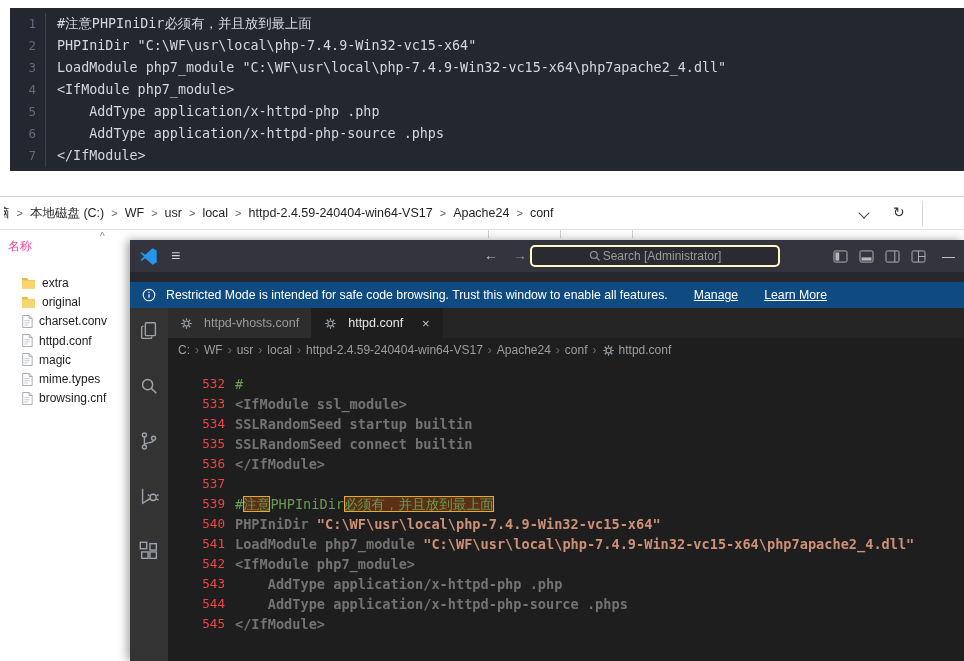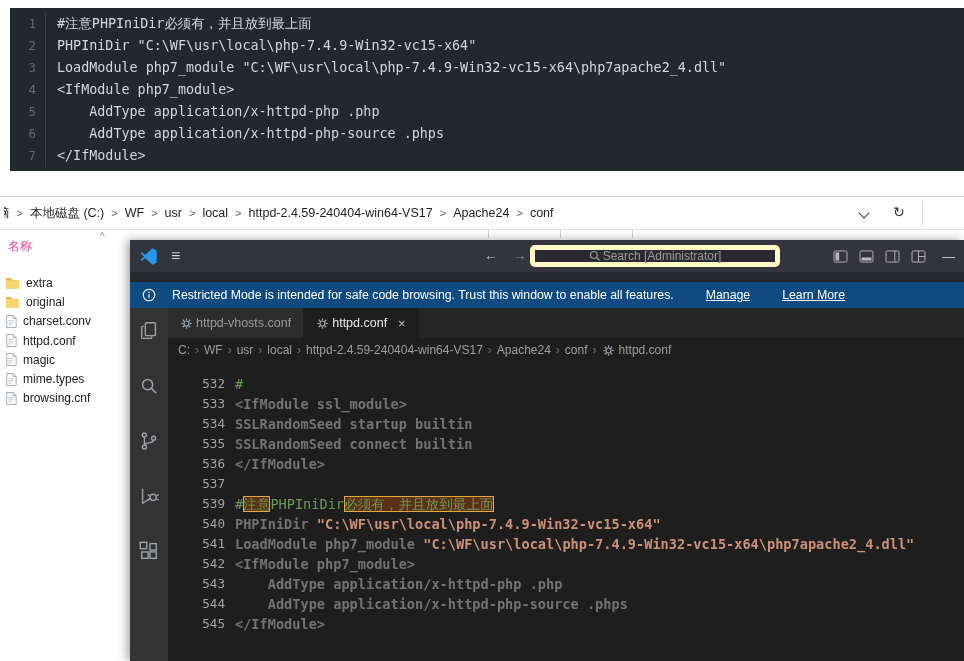--- a/index.html
+++ b/index.html
@@ -42,90 +42,90 @@
   }
   .addr-refresh{ position:absolute; left:893px; top:7px; color:#333; font-size:14px; }
   .addr-divider{ position:absolute; left:922px; top:4px; width:1px; height:25px; background:#d9d9d9; }
 
   .col-header{ position:absolute; left:8px; top:238px; font-size:12px; color:#ec4899; }
   .sort-indicator{ position:absolute; left:100px; top:231px; font-size:10px; color:#888; }
   .col-tick{ position:absolute; top:230px; width:1px; height:8px; background:#cfcfcf; }
   .tick-1{ left:488px; } .tick-2{ left:560px; } .tick-3{ left:632px; }
 
   .file-list{ position:absolute; left:0; top:273px; width:130px; }
-  .file-row{ display:flex; align-items:center; height:19.3px; padding-left:5px; gap:6px; cursor:default; }
+  .file-row{ display:flex; align-items:center; height:19.3px; padding-left:5px; gap:6px; cursor:default;margin-left:16px; }
   .file-row svg{ flex:0 0 auto; }
   .file-label{ font-size:12px; color:#1b1b1b; white-space:nowrap; }
 
   
   .vsc{
     position:absolute; left:130px; top:240px; width:834px; height:421px;
     background:#1e1e1e; box-shadow:-3px 0 9px rgba(0,0,0,.35);
   }
   .vsc-title{
     position:absolute; top:0; left:0; right:0; height:32px;
     background:#34343e; display:flex; align-items:center;
   }
   .vsc-logo{ margin-left:10px; display:flex; }
   .hamburger{ color:#d2d2d2; font-size:16px; margin-left:14px; cursor:pointer; }
   .nav-back{ position:absolute; left:354px; top:7px; color:#bdbdbd; font-size:14px; cursor:pointer; }
   .nav-fwd{ position:absolute; left:383px; top:7px; color:#8b8b8b; font-size:14px; cursor:pointer; }
   .search-box{
     position:absolute; left:400px; top:5px; width:250px; height:22px;
-    background:#2a2a33; border:5px solid #fef9c3; border-radius:5px;
+    background:#2a2a33; border:2px solid #fef9c3; border-radius:5px;
     display:flex; align-items:center; justify-content:center; gap:2px;
     color:#9b9b9b; font-size:12px; cursor:text;
   }
   .title-icons{ position:absolute; right:9px; top:0; height:32px; display:flex; align-items:center; gap:11px; }
   .title-icons .ticon{ display:flex; cursor:pointer; }
   .minimize{ color:#cfcfcf; font-size:13px; margin-left:5px; cursor:pointer; }
 
   .vsc-gap{ position:absolute; top:32px; left:0; right:0; height:10px; background:#27272e; }
 
   .vsc-banner{
     position:absolute; top:42px; left:0; right:0; height:26px;
     background:var(--c-banner-bg,#0f4a80); color:#fff;
-    display:flex; align-items:center; gap:16px; padding-left:12px;
+    display:flex; align-items:center; gap:10px; padding-left:12px;
     font-size:12.3px; white-space:nowrap;
   }
   .banner-link{ text-decoration:underline; color:#fff; margin-left:16px; cursor:pointer; }
 
   .activity-bar{
     position:absolute; top:68px; left:0; bottom:0; width:38px; background:#333333;
     display:flex; flex-direction:column; align-items:center; padding-top:12px; gap:33px;
   }
   .act-icon{ display:flex; cursor:pointer; }
 
   .tab-bar{
     position:absolute; top:68px; left:38px; right:0; height:30px;
     background:#252526; display:flex;
   }
   .tab{
-    display:flex; align-items:center; gap:3px; padding:0 12px; height:100%;
+    display:flex; align-items:center; gap:11px; padding:0 12px; height:100%;
     background:#2d2d2d; color:#9b9b9b; font-size:12.5px;
     border-right:1px solid #1f1f1f; cursor:pointer; white-space:nowrap;
   }
   .tab-active{ background:#1e1e1e; color:#e7e7e7; }
   .tab-close{ margin-left:8px; color:#c5c5c5; font-size:13px; }
 
   .vsc-crumbs{
     position:absolute; top:98px; left:38px; right:0; height:24px; background:#1e1e1e;
     display:flex; align-items:center; padding-left:10px;
     font-size:12px; color:#9e9e9e; white-space:nowrap; overflow:hidden;
   }
   .vsep{ margin:0 5px; color:#6c6c6c; }
   .vcrumb{ display:flex; align-items:center; gap:4px; cursor:pointer; }
 
   .editor{
     position:absolute; top:122px; left:38px; right:0; bottom:0;
     padding-top:12px; overflow:hidden;
     font-family:"DejaVu Sans Mono", monospace; font-size:13.6px;
   }
   .ed-row{ display:flex; height:20px; line-height:20px; white-space:pre; }
-  .ed-num{ flex:0 0 67px; text-align:right; padding-right:10px; color:#a3a3a3; font-size:12.6px; }
+  .ed-num{ flex:0 0 67px; text-align:right; padding-right:10px; color:#ef4444; font-size:12.6px; }
   .ed-code{ font-weight:600; }
   .tok-plain{ color:#737373; }
   .tok-string{ color:var(--c-string,#ce9178); }
   .tok-comment{ color:var(--c-comment,#6a9955); font-weight:400; }
   .find-match{
     background:rgba(234,92,0,.30);
     outline:1px solid var(--c-match-outline,#e0aa3c);
     outline-offset:-1px;
   }
 </style>

